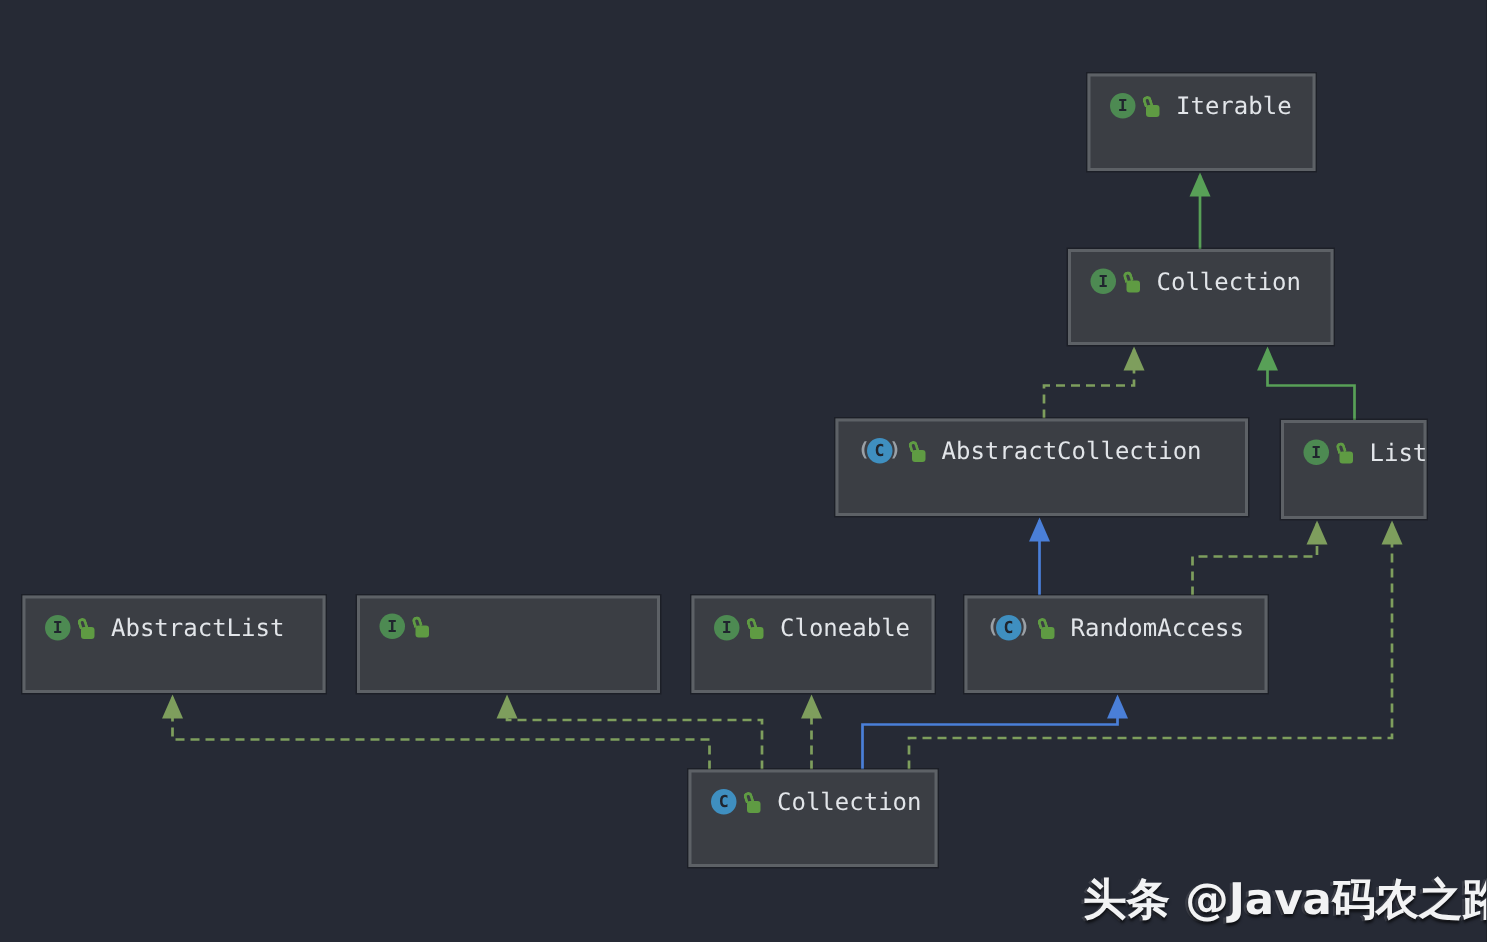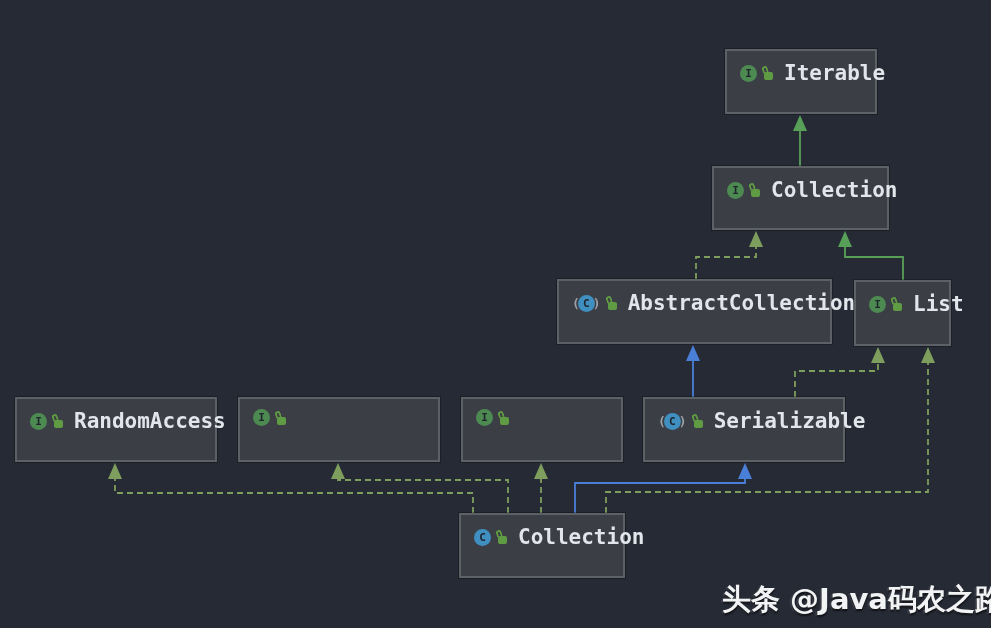--- a/index.html
+++ b/index.html
@@ -54,21 +54,21 @@
     box-sizing:border-box;
   }
   .lock .body{
     position:absolute;left:2px;top:6px;
     width:9px;height:8px;
     background:var(--lock,#5f9b43);
     border-radius:2px;
   }
   .node-label{
     margin-left:11px;
-    font-size:21px;font-weight:bold;
+    font-size:16px;font-weight:normal;
     letter-spacing:0;
     color:var(--node-text,#e2e5e9);
     white-space:nowrap;
   }
   .watermark{
     position:absolute;
     left:722px;top:580px;
     font-family:"DejaVu Sans","Liberation Sans",sans-serif;
     font-size:29px;font-weight:bold;
     color:#f2f3f4;
@@ -156,21 +156,21 @@
       </div>
       <div class="node" style="left: 15px; top: 397px; width: 202px; height: 65px;">
         <div class="node-header">
           <span class="icon-cluster">
             <span class="type-circle iface">I</span>
             <span class="lock">
               <span class="shackle"></span>
               <span class="body"></span>
             </span>
           </span>
-          <span class="node-label">RandomAccess</span>
+          <span class="node-label">AbstractList</span>
         </div>
       </div>
       <div class="node" style="left: 238px; top: 397px; width: 202px; height: 65px;">
         <div class="node-header">
           <span class="icon-cluster">
             <span class="type-circle iface">I</span>
             <span class="lock">
               <span class="shackle"></span>
               <span class="body"></span>
             </span>
@@ -179,34 +179,35 @@
       </div>
       <div class="node" style="left: 461px; top: 397px; width: 162px; height: 65px;">
         <div class="node-header">
           <span class="icon-cluster">
             <span class="type-circle iface">I</span>
             <span class="lock">
               <span class="shackle"></span>
               <span class="body"></span>
             </span>
           </span>
+          <span class="node-label">Cloneable</span>
         </div>
       </div>
       <div class="node" style="left: 643px; top: 397px; width: 202px; height: 65px;">
         <div class="node-header">
           <span class="icon-cluster">
             <span class="paren l">(</span>
             <span class="type-circle cls">C</span>
             <span class="paren r">)</span>
             <span class="lock">
               <span class="shackle"></span>
               <span class="body"></span>
             </span>
           </span>
-          <span class="node-label">Serializable</span>
+          <span class="node-label">RandomAccess</span>
         </div>
       </div>
       <div class="node" style="left: 459px; top: 513px; width: 166px; height: 65px;">
         <div class="node-header">
           <span class="icon-cluster">
             <span class="type-circle cls">C</span>
             <span class="lock">
               <span class="shackle"></span>
               <span class="body"></span>
             </span>

